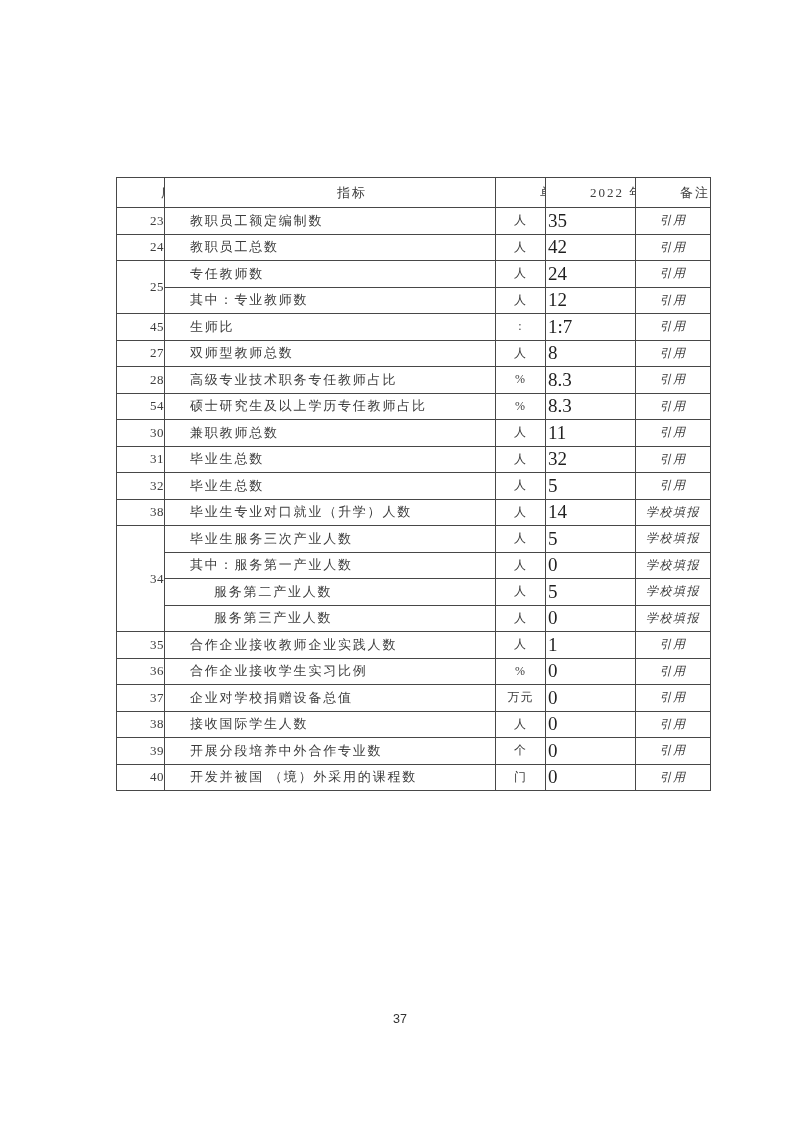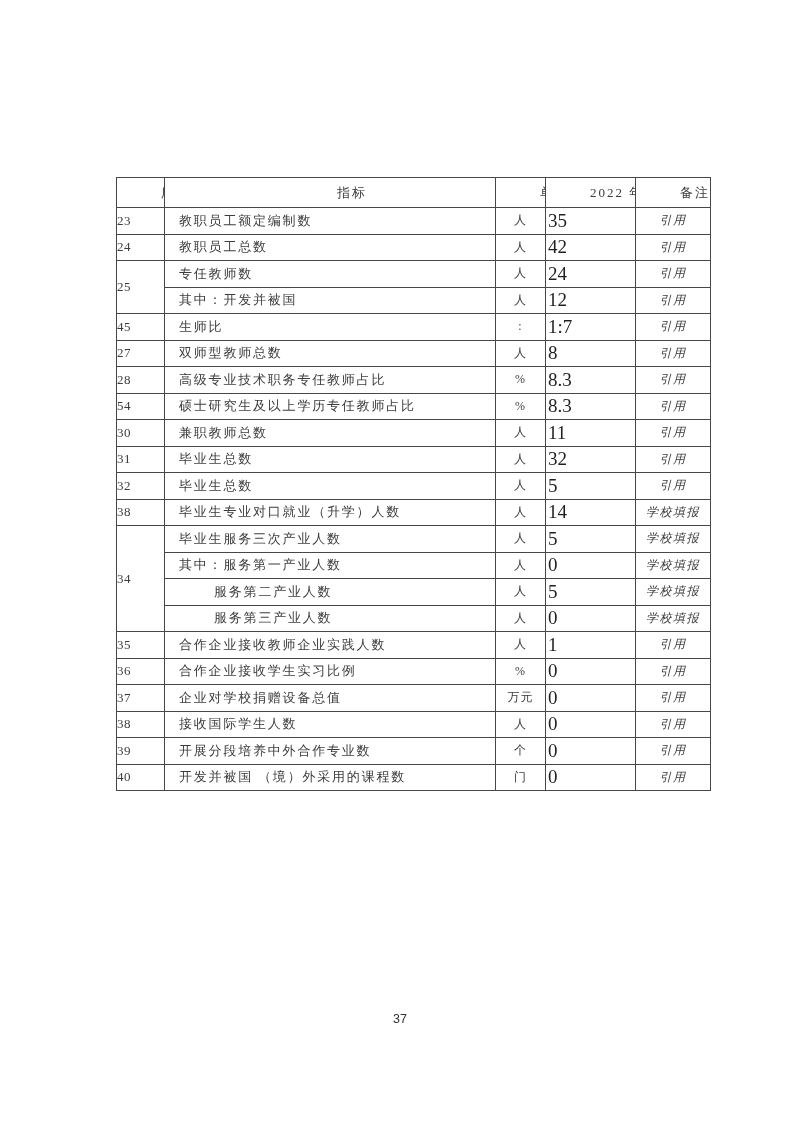--- a/index.html
+++ b/index.html
@@ -27,28 +27,28 @@
     height: 29px;
     font-weight: normal;
     font-size: 13px;
     letter-spacing: 2px;
     text-align: center;
     color: #3c3c3c;
     padding-left: 44px;
   }
   .doc-table td { height: 25.5px; }
   td.no {
-    text-align: left;
+    text-align: right;
     font-size: 13px;
     letter-spacing: 0.5px;
     font-family: Liberation Serif, serif;
   }
   td.ind {
     text-align: left;
-    padding-left: 14px;
+    padding-left: 25px;
     font-size: 13px;
     letter-spacing: 1.8px;
   }
   td.ind.sub { padding-left: 49px; }
   td.unit {
     text-align: center;
     font-size: 12px;
     letter-spacing: 1px;
   }
   td.val {
@@ -111,21 +111,21 @@
       <td class="rem">引用</td>
     </tr>
     <tr>
       <td class="no" rowspan="2">25</td>
       <td class="ind">专任教师数</td>
       <td class="unit">人</td>
       <td class="val">24</td>
       <td class="rem">引用</td>
     </tr>
     <tr>
-      <td class="ind">其中：开发并被国</td>
+      <td class="ind">其中：专业教师数</td>
       <td class="unit">人</td>
       <td class="val">12</td>
       <td class="rem">引用</td>
     </tr>
     <tr>
       <td class="no">45</td>
       <td class="ind">生师比</td>
       <td class="unit">:</td>
       <td class="val">1:7</td>
       <td class="rem">引用</td>

